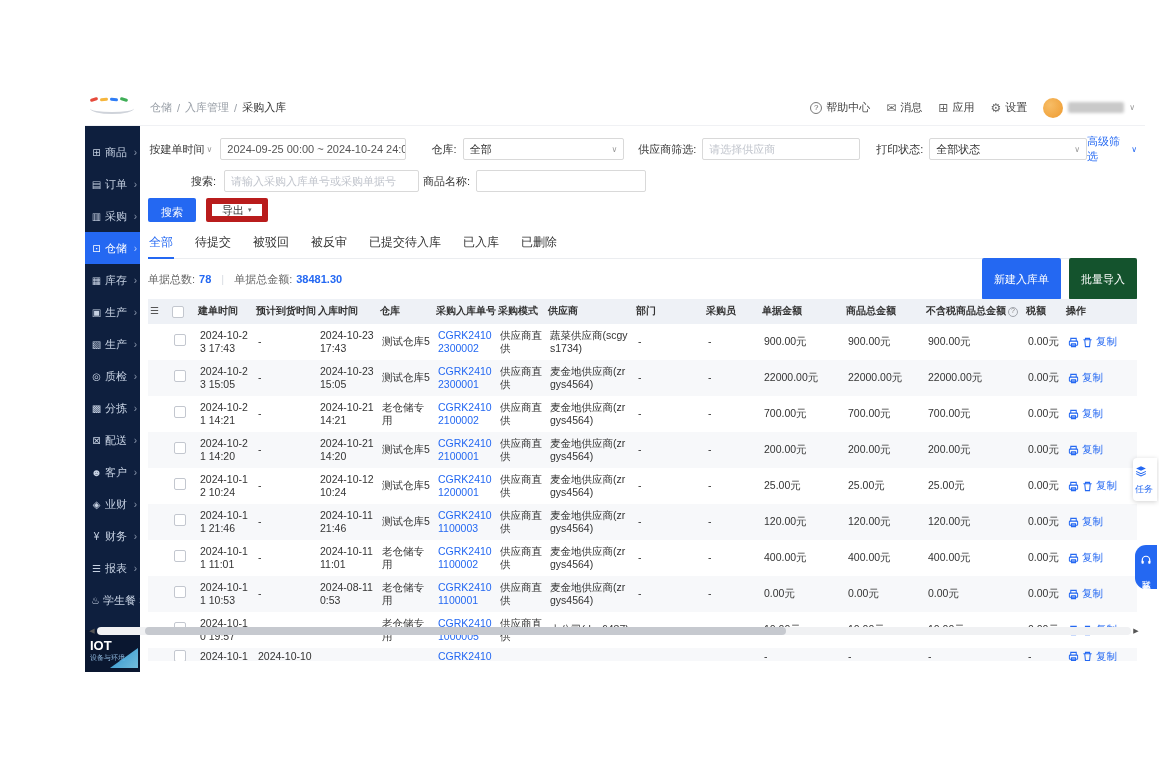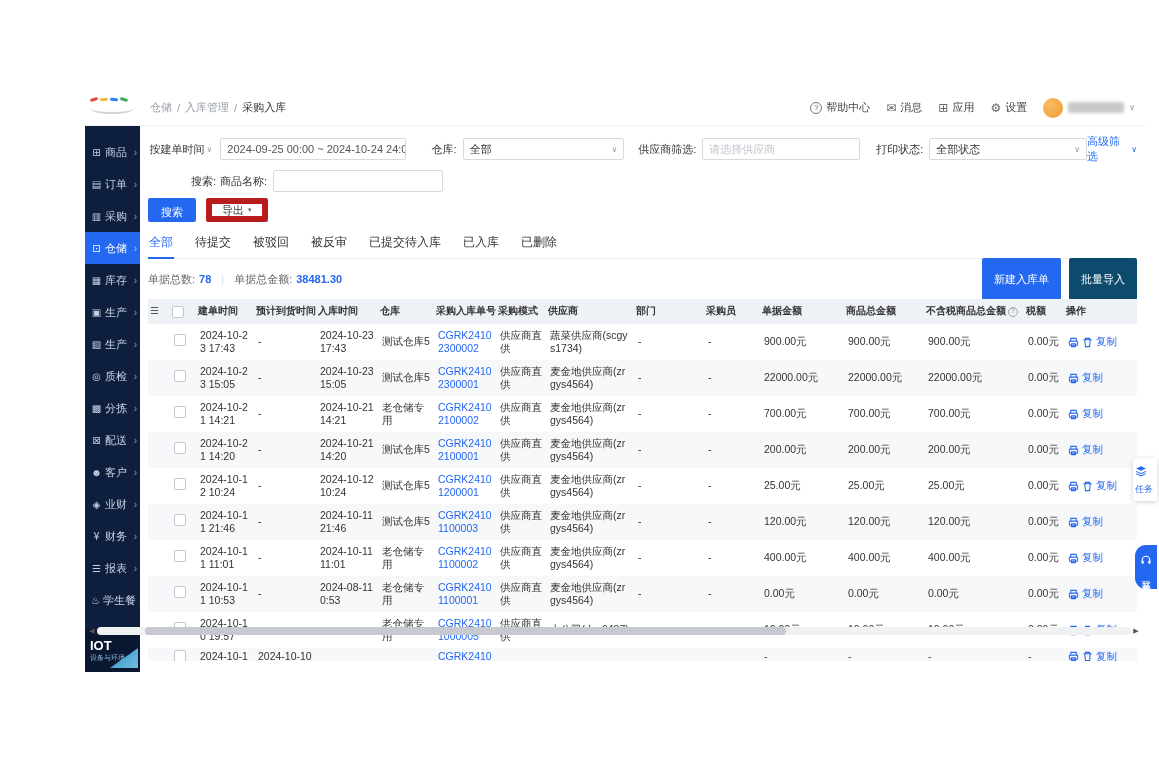--- a/index.html
+++ b/index.html
@@ -73,21 +73,21 @@
   .tabs { display:flex; gap:20px; border-bottom:1px solid #ebedf0; font-size:12px; color:#333; margin-top:1px; }
   .tab { padding:5px 1px 6px; cursor:pointer; white-space:nowrap; }
   .tab.active { color:#2468f2; border-bottom:2px solid #2468f2; margin-bottom:-1px; }
 
   
   .sum-row { display:flex; align-items:center; margin:7px 0; font-size:11px; color:#666; height:26px; }
   .sum-num { color:#2468f2; font-weight:700; margin-left:4px; }
   .sum-sep { margin:0 10px; color:#d8dce2; }
   .tool-btns { margin-left:auto; display:flex; gap:8px; }
   .btn-create { background:#2468f2; color:#fff; border:none; height:42px; padding:0 12px; border-radius:2px; font-size:11px; cursor:pointer; }
-  .btn-import { background:#0c4a6e; color:#fff; border:none; height:42px; padding:0 12px; border-radius:2px; font-size:11px; cursor:pointer; }
+  .btn-import { background:#14532d; color:#fff; border:none; height:42px; padding:0 12px; border-radius:2px; font-size:11px; cursor:pointer; }
 
   
   .table { font-size:10.5px; color:#333; }
   .t-head { display:flex; align-items:center; background:#eef1f6; height:25px; font-weight:700; color:#333; font-size:10px; }
   .t-head .cell { white-space:nowrap; overflow:visible; padding:0 2px; display:flex; align-items:center; }
   .cell { padding:2px 4px; word-break:break-all; line-height:1.25; }
   .t-row { display:flex; align-items:center; height:36px; overflow:hidden; }
   .t-body .t-row:nth-child(even) { background:#f7f8fa; }
   .t-row.partial { height:13px; align-items:flex-start; }
   .c-set{width:22px;min-width:22px;} .c-cb{width:26px;min-width:26px;}
@@ -293,20 +293,21 @@
           </div>
           <a class="adv">
             <span>高级筛选</span>
             <span class="caret-blue">∨</span>
           </a>
         </div>
         <div class="f-row">
           <div class="w1">
               <span class="lab">搜索:</span>
             </div>
+          <input class="ctl w-195 ml8" placeholder="请输入采购入库单号或采购单据号" style="">
           <span class="lab l-prod">商品名称:</span>
           <input class="ctl w-170" style="">
         </div>
         <div class="f-row">
           <button class="btn-search">搜索</button>
           <button class="btn-export">
             <span>导出</span>
             <span class="caret-dk">▾</span>
           </button>
         </div>

